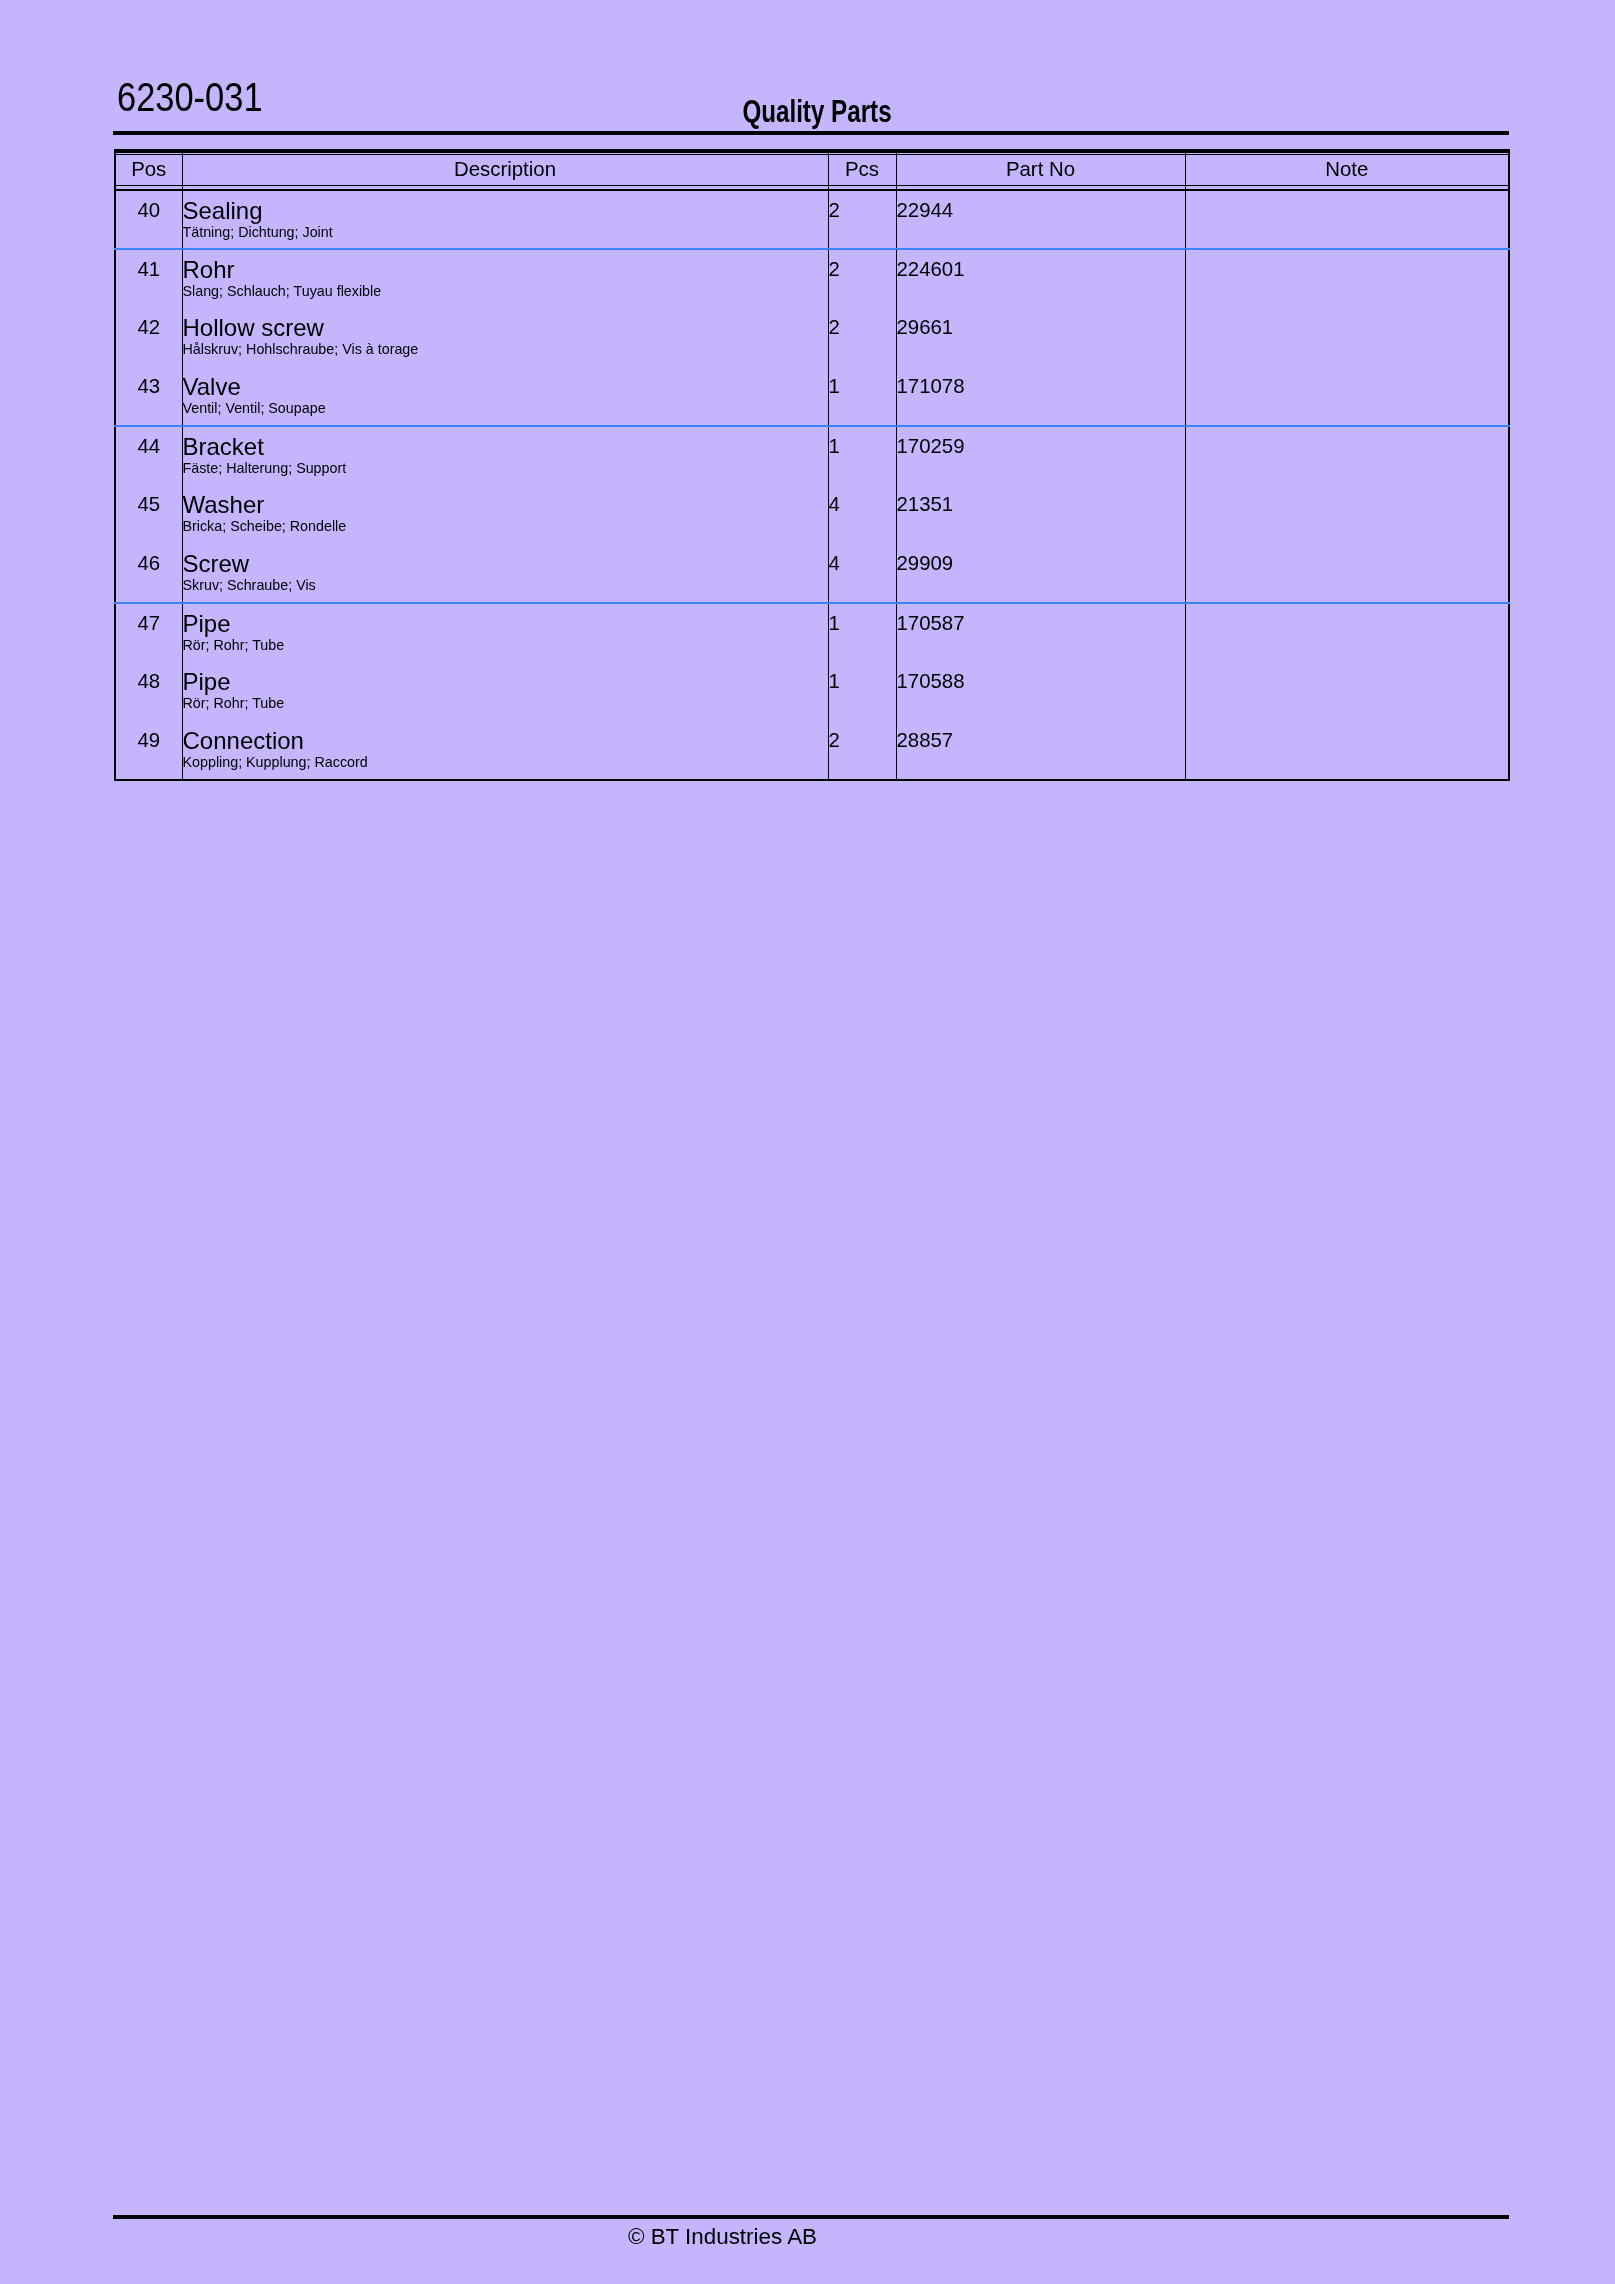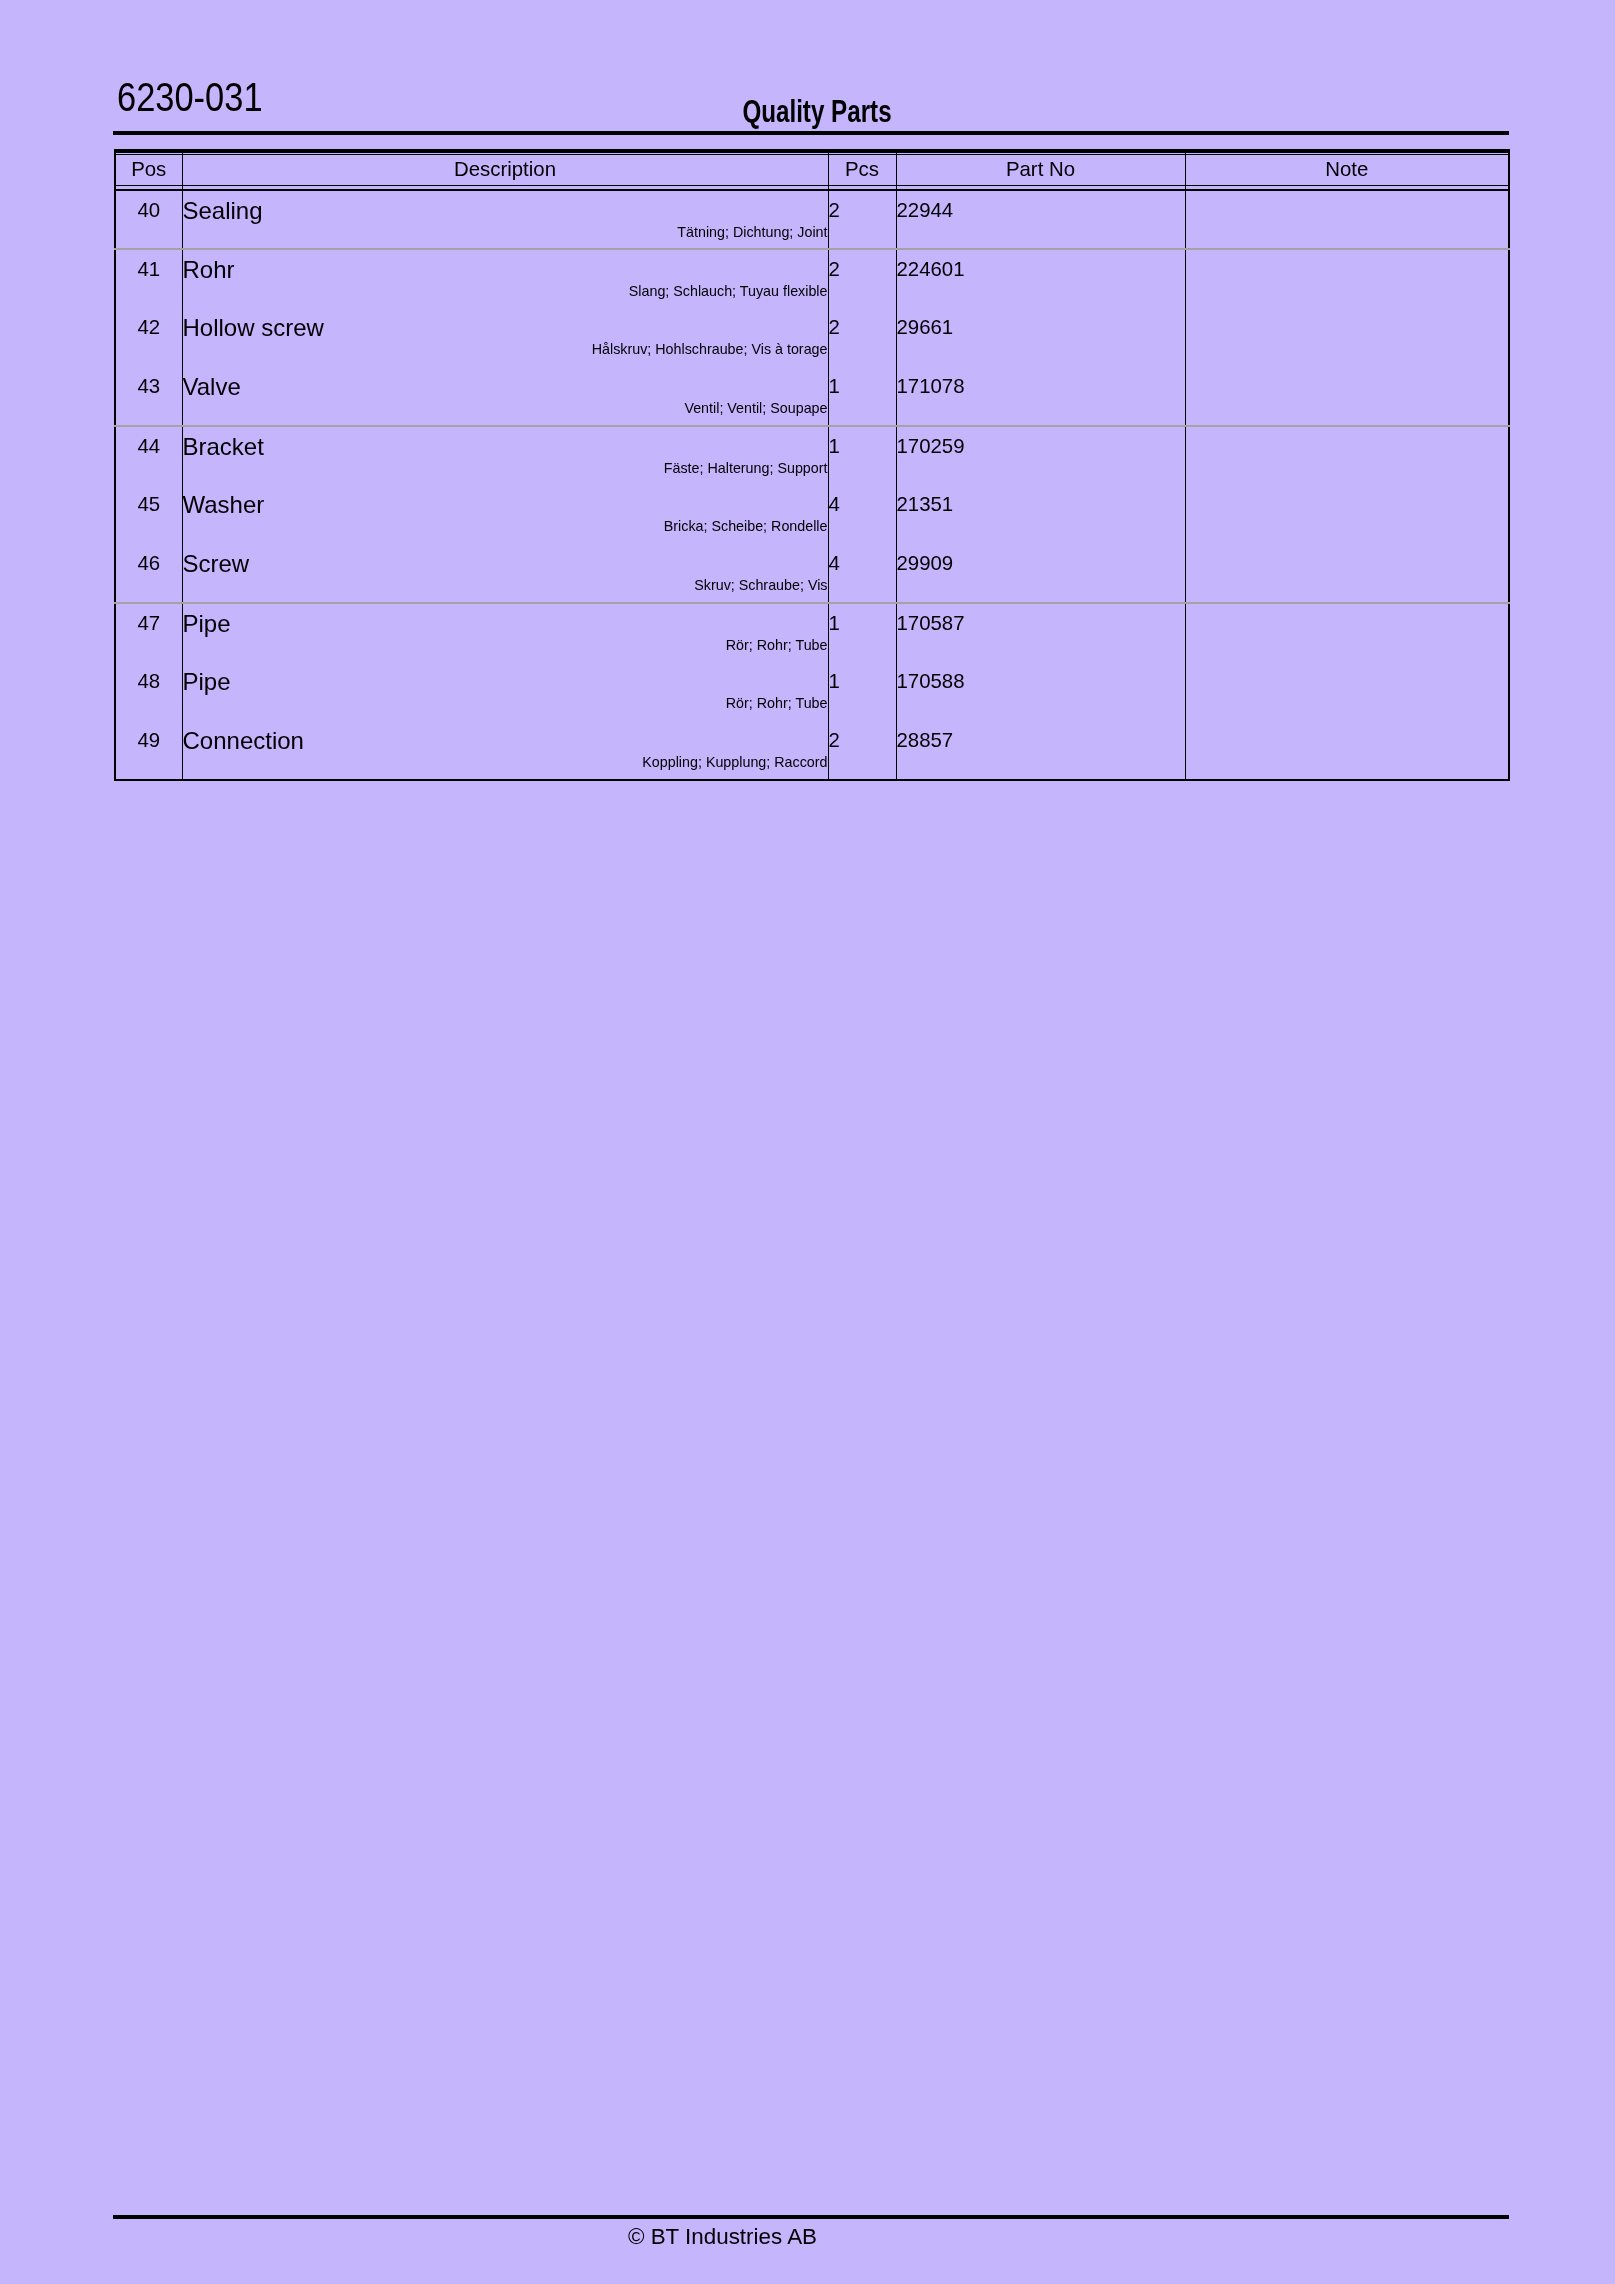--- a/index.html
+++ b/index.html
@@ -71,34 +71,34 @@
     overflow: hidden;
   }
   tr.t-sep td { height: 3.4px; border-bottom: 1.4px solid #000; }
   thead th.col-h {
     height: 31px;
     font-size: 20.4px;
     font-weight: 400;
     vertical-align: middle;
   }
   tr.h-sep td { height: 4.8px; border-top: 1.4px solid #000; border-bottom: 2px solid #000; }
-  tbody.grp { border-top: 2px solid #a3a3a3; margin-top: 17px; }
+  tbody.grp { border-top: 2px solid #3b82f6; margin-top: 17px; }
   tr.part-row td {
     height: 59px;
     vertical-align: top;
     padding-top: 8.1px;
     font-size: 20.4px;
     line-height: 23px;
   }
   td.c-pos  { text-align: center; }
   td.c-desc { padding-left: 17.7px; }
   td.c-pcs  { padding-left: 16.3px; }
   td.c-part { padding-left: 16.3px; }
   .desc-main { font-size: 24px; line-height: 23px; white-space: nowrap; }
-  .desc-sub  { font-size: 14.3px; line-height: 17.7px; margin-top: 2px; white-space: nowrap; text-align: right; }
+  .desc-sub  { font-size: 14.3px; line-height: 17.7px; margin-top: 2px; white-space: nowrap; }
 
   
   .footer-rule {
     position: absolute;
     left: 113px;
     top: 2215px;
     width: 1396px;
     height: 4.1px;
     background: #000;
   }

